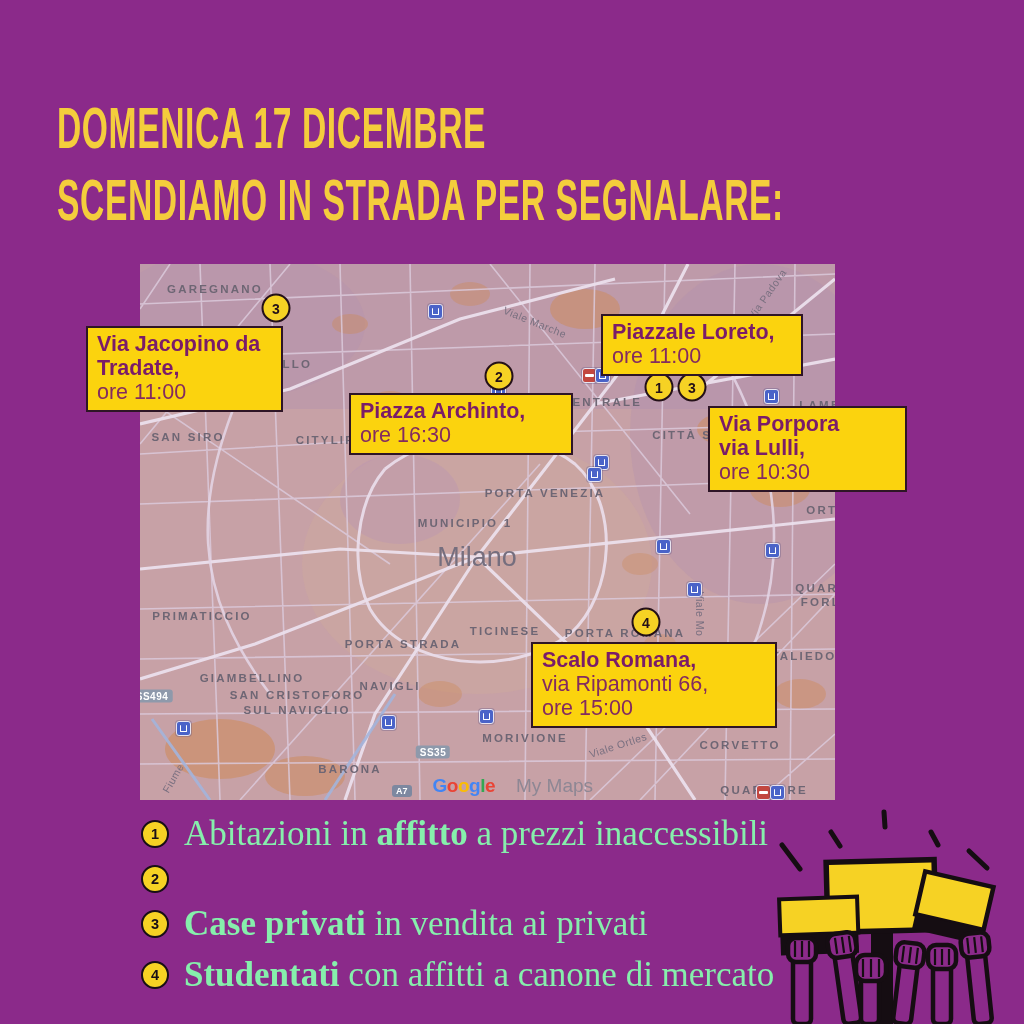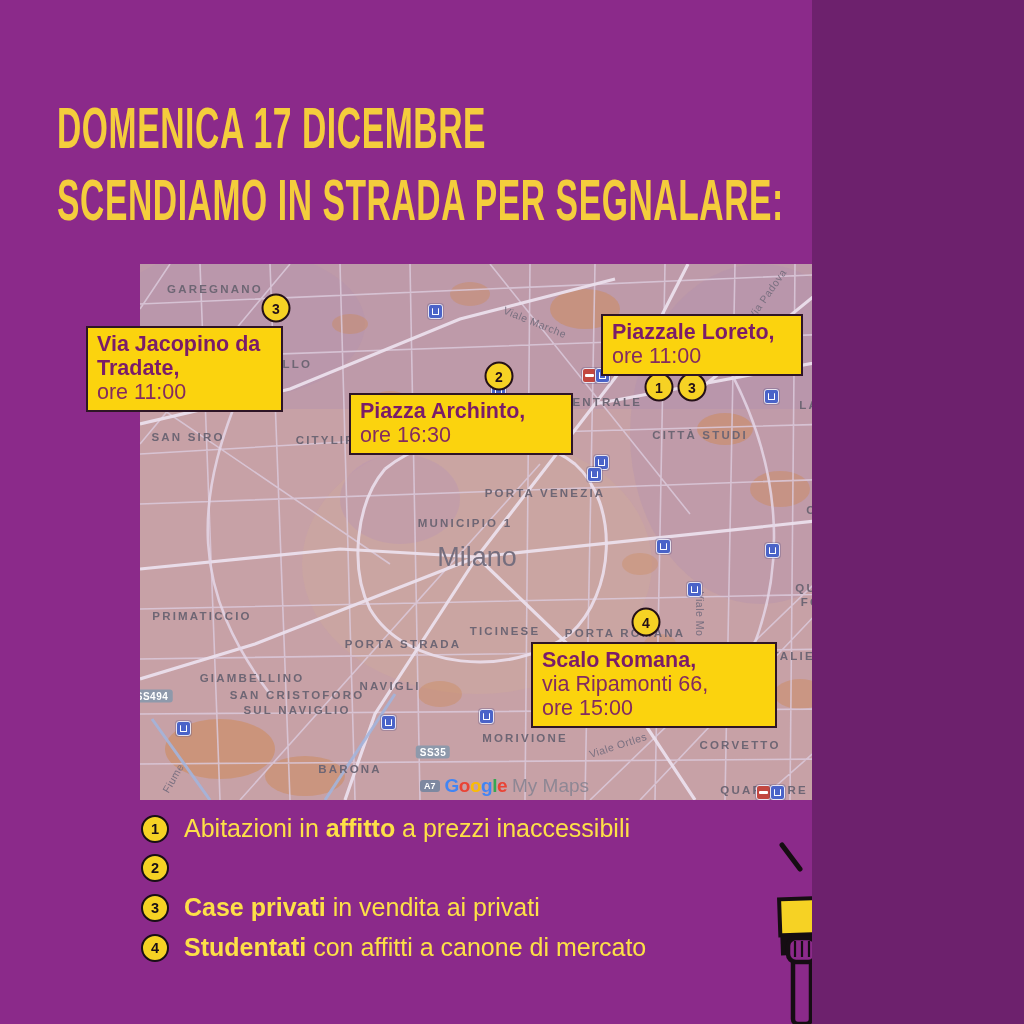--- a/index.html
+++ b/index.html
@@ -1,16 +1,16 @@
 <!DOCTYPE html>
 <html><head>
 <meta charset="utf-8">
 <style>
   html,body{margin:0;padding:0;background:#6d216d;}
-  .poster{position:relative;width:812px;height:1024px;background:#8B2A8A;overflow:hidden;
+  .poster{position:relative;width:1024px;height:1024px;background:#8B2A8A;overflow:hidden;
           font-family:"Liberation Sans",sans-serif;}
 
   
   .title{position:absolute;left:57px;top:94px;}
   .title-line{height:72px;}
   .title-line span{display:inline-block;font-weight:700;font-size:58px;letter-spacing:1px;
                    color:#F4CD3C;transform:scaleX(0.58);transform-origin:left center;white-space:nowrap;}
 
   
   .map{position:absolute;left:140px;top:264px;width:695px;height:536px;}
@@ -23,42 +23,42 @@
   .arealab.city{color:#756E7E;font-weight:400;font-size:27px;letter-spacing:0;}
   #map-icons{position:absolute;inset:0;z-index:3;}
   .m-ico{position:absolute;width:13px;height:13px;border-radius:3px;background:#4A63C8;
          border:1px solid #e8e4f0;box-shadow:0 0 0 1px rgba(60,60,120,.25);}
   .m-ico::after{content:"";position:absolute;left:3px;top:3px;right:3px;bottom:3px;
                 border:1.4px solid #fff;border-top:none;border-radius:1px;}
   .m-ico.red{background:#C24740;}
   .m-ico.red::after{border:none;left:2px;right:2px;top:5px;bottom:5px;background:#fff;border-radius:1px;}
   .road-badge{position:absolute;background:#8E99AB;color:#fff;font-size:10px;font-weight:700;
               letter-spacing:.5px;padding:1px 4px;border-radius:3px;transform:translate(-50%,-50%);}
-  .attribution{position:absolute;left:252px;top:511px;z-index:3;display:flex;align-items:center;gap:5px;margin-left:28px;}
+  .attribution{position:absolute;left:252px;top:511px;z-index:3;display:flex;align-items:flex-end;gap:21px;}
   .attr-badge{background:#7D88A0;color:#fff;font-size:9px;font-weight:700;padding:1px 4px;border-radius:3px;}
   .glogo{font-size:19px;font-weight:600;letter-spacing:-.5px;}
   .gsuffix{font-size:19px;color:#8E8794;letter-spacing:0;}
 
   
   #map-overlay{position:absolute;inset:0;z-index:4;}
   .marker{position:absolute;width:25px;height:25px;border-radius:50%;background:#F6D224;
           border:2px solid #231018;color:#231018;font-size:14px;font-weight:700;
           display:flex;align-items:center;justify-content:center;transform:translate(-50%,-50%);z-index:4;}
   .callout{position:absolute;background:#FBD30E;border:2px solid #2E1526;box-sizing:border-box;
            padding:4px 9px 6px;z-index:5;}
   .c-b{font-weight:700;font-size:21.5px;line-height:24px;color:#7A1C69;white-space:nowrap;}
   .c-r{font-weight:400;font-size:21.5px;line-height:24px;color:#832B60;white-space:nowrap;}
 
   
   #legend{position:absolute;left:141px;top:814px;display:flex;flex-direction:column;gap:11px;}
   .leg-row{display:flex;align-items:center;gap:15px;}
   .leg-num{flex:0 0 auto;width:24px;height:24px;border-radius:50%;background:#F6D224;
            border:2px solid #180F16;color:#180F16;font-size:14.5px;font-weight:700;
            display:flex;align-items:center;justify-content:center;}
-  .leg-text{color:#fde047;font-size:25px;white-space:pre-wrap;}
+  .leg-text{color:#86efac;font-size:35px;white-space:pre-wrap;font-family:Liberation Serif, serif;}
   .leg-text b{font-weight:700;}
 
   
   .illustration{position:absolute;left:770px;top:795px;}
 </style>
 </head>
 <body>
 
 <div class="poster">
 
@@ -175,20 +175,25 @@
           <div class="c-r">ore 11:00</div>
         </div>
         <div class="callout" style="left: 209px; top: 129px; width: 224px;">
           <div class="c-b">Piazza Archinto,</div>
           <div class="c-r">ore 16:30</div>
         </div>
         <div class="callout" style="left: 461px; top: 50px; width: 202px;">
           <div class="c-b">Piazzale Loreto,</div>
           <div class="c-r">ore 11:00</div>
         </div>
+        <div class="callout" style="left: 568px; top: 142px; width: 199px;">
+          <div class="c-b">Via Porpora</div>
+          <div class="c-b">via Lulli,</div>
+          <div class="c-r">ore 10:30</div>
+        </div>
         <div class="callout" style="left: 391px; top: 378px; width: 246px;">
           <div class="c-b">Scalo Romana,</div>
           <div class="c-r">via Ripamonti 66,</div>
           <div class="c-r">ore 15:00</div>
         </div>
       </div>
   </div>
 
   <div id="legend">
       <div class="leg-row">

